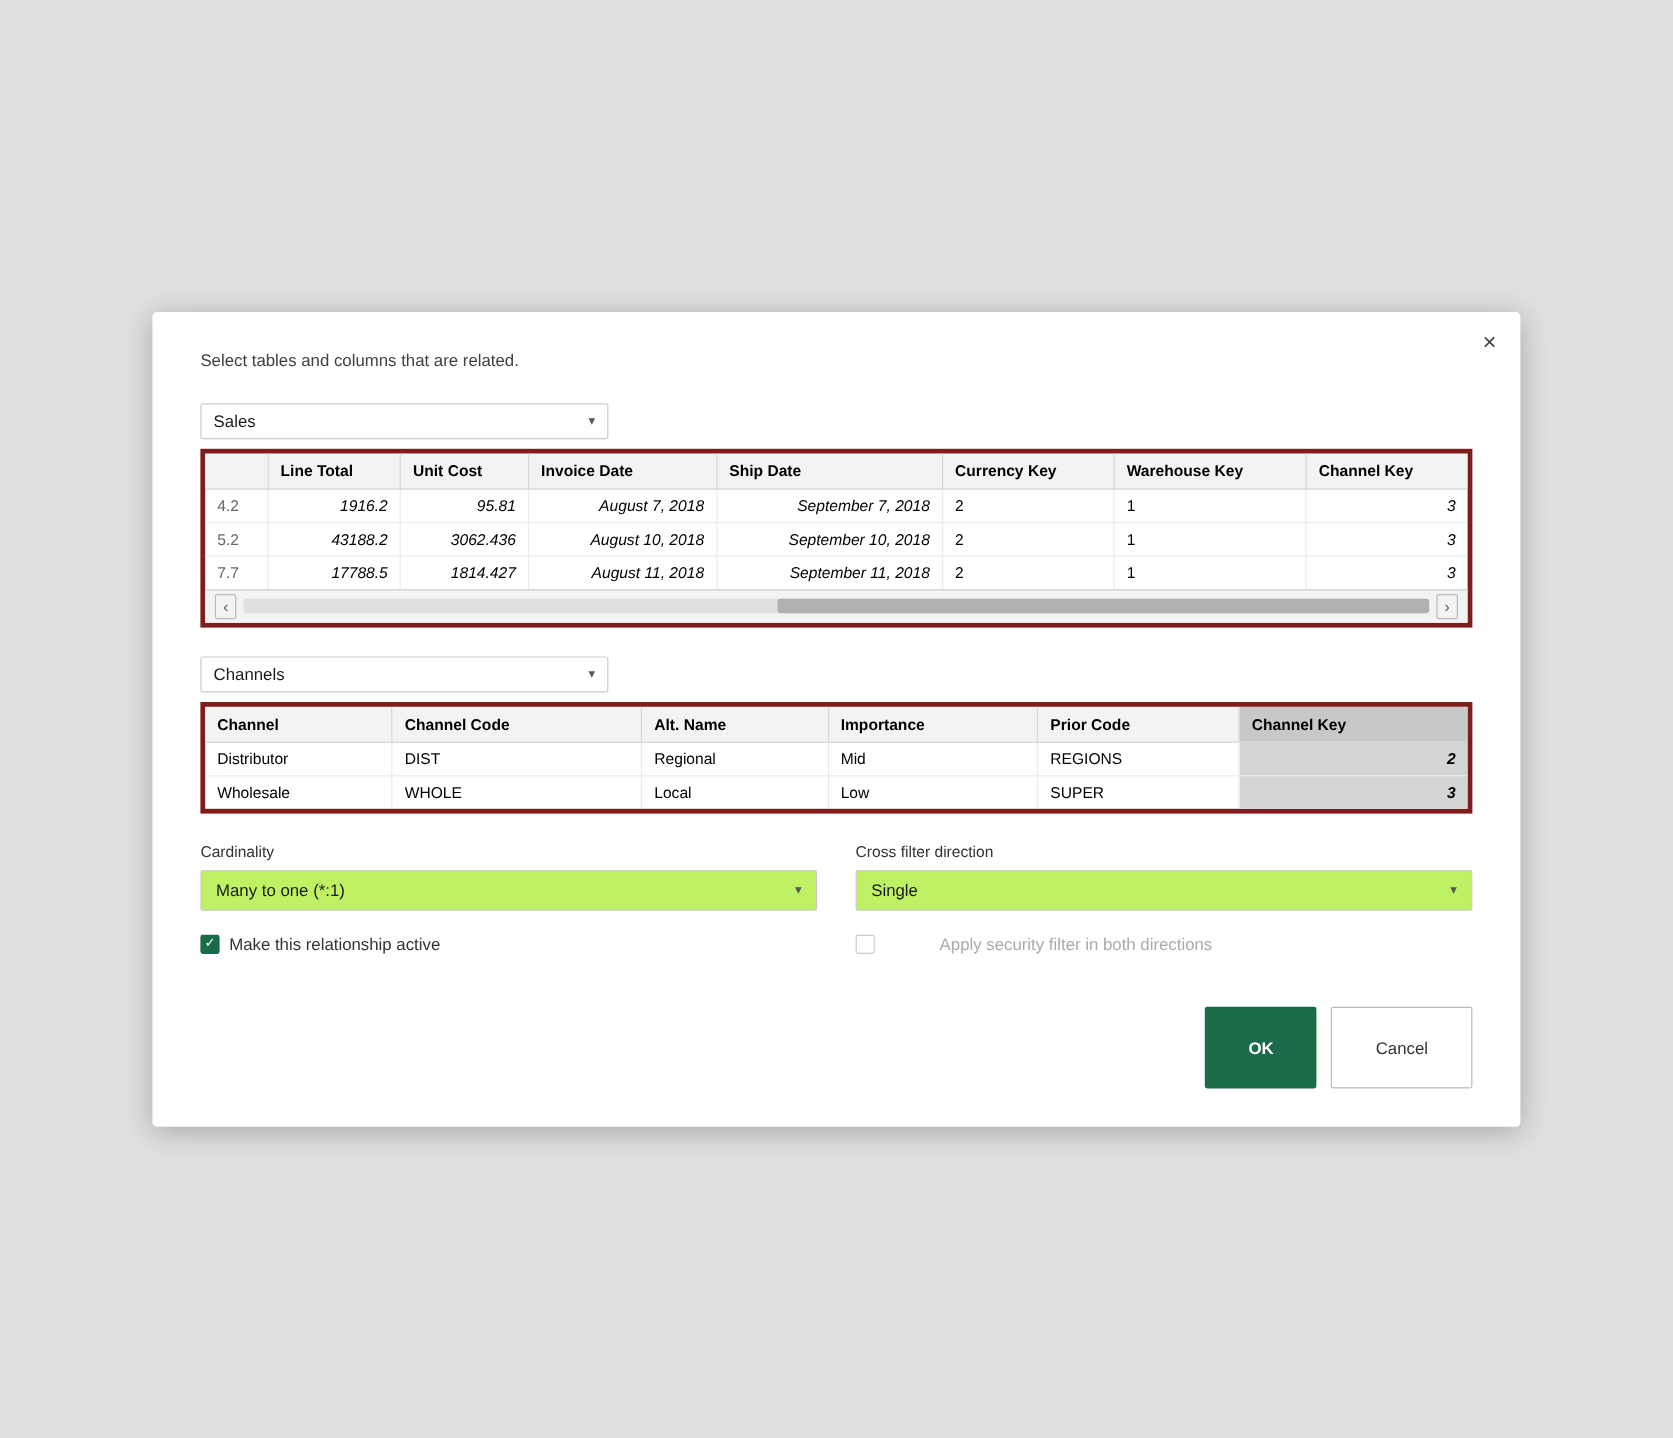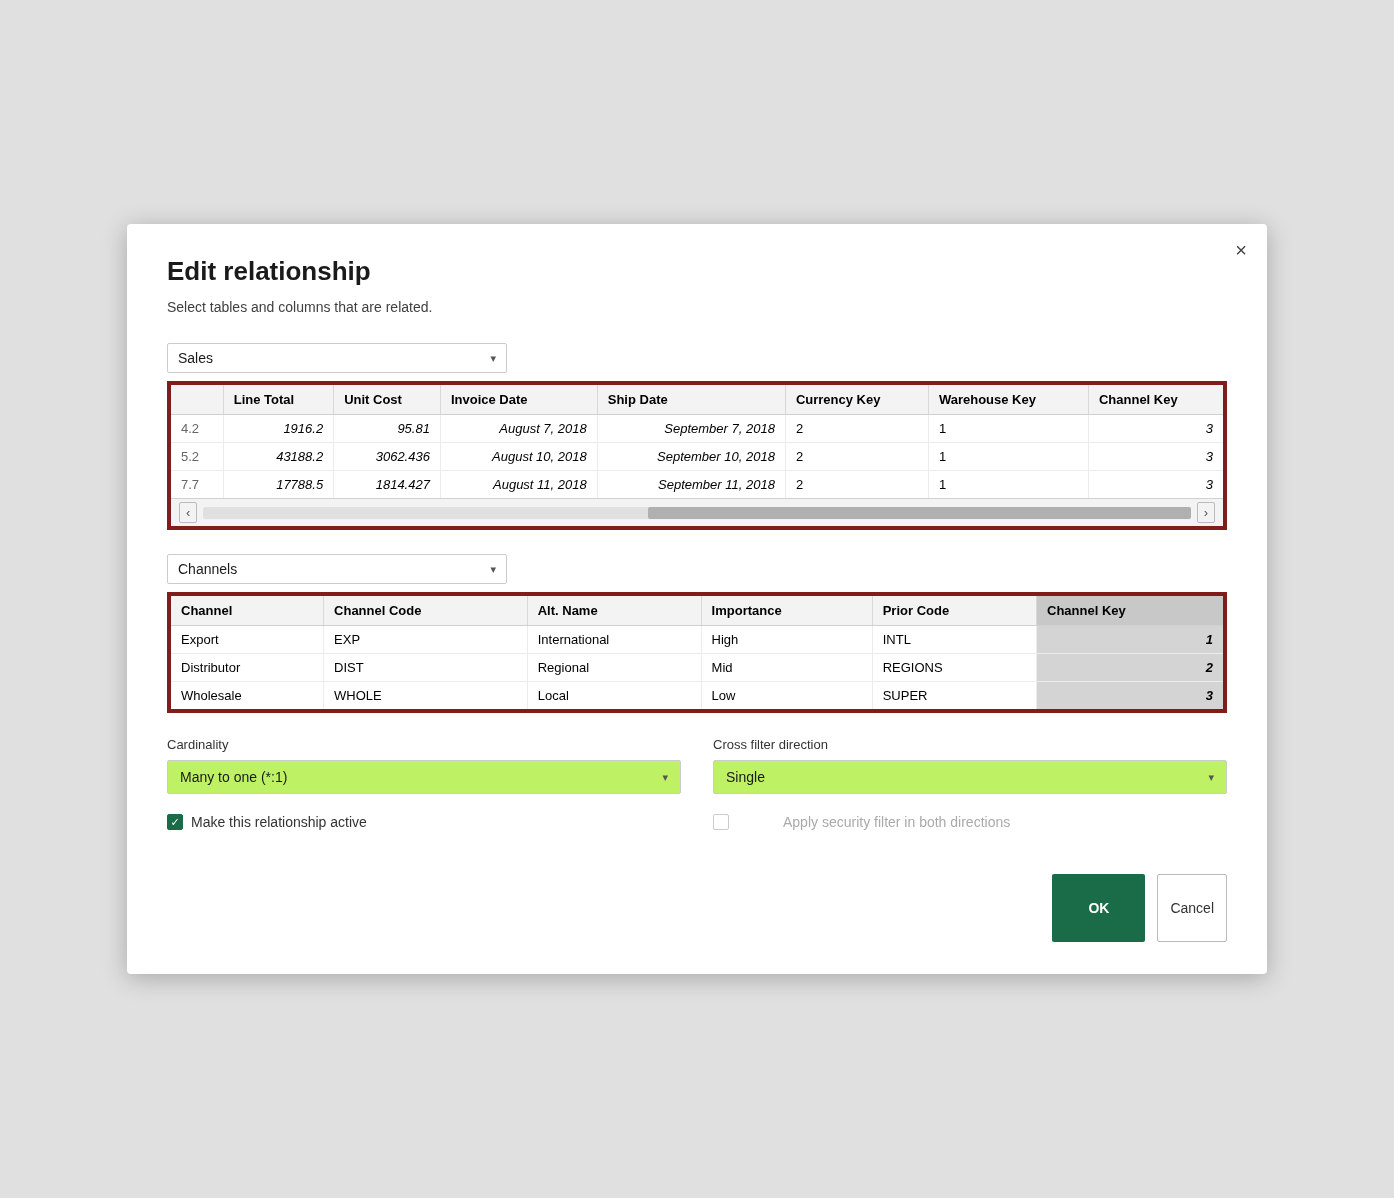--- a/index.html
+++ b/index.html
@@ -201,34 +201,33 @@
       padding: 26px 36px;
       font-size: 14px;
       font-weight: 600;
       border-radius: 2px;
       cursor: pointer;
     }
     .btn-cancel {
       background: #fff;
       color: #333;
       border: 1px solid #bbb;
-      padding: 10px 12px;
+      padding: 10px 36px;
       font-size: 14px;
       border-radius: 2px;
       cursor: pointer;
     }
     .row-number { color: #666; font-size: 13px; }
   </style>
 </head>
 <body>
 
 <div class="dialog">
   <button class="close-btn">×</button>
 
-  <div class="dialog-title">Edit relationship</div>
   <div class="dialog-subtitle">Select tables and columns that are related.</div>
 
   <div class="section">
     <div class="dropdown-select">
       <span>Sales</span>
       <span class="chevron">▾</span>
     </div>
     <div class="table-wrapper">
       <table class="data-table">
         <thead>
@@ -298,28 +297,20 @@
             <th>Channel</th>
             <th>Channel Code</th>
             <th>Alt. Name</th>
             <th>Importance</th>
             <th>Prior Code</th>
             <th class="col-highlight">Channel Key</th>
           </tr>
         </thead>
         <tbody id="table2-body">
             <tr>
-    <td>Export</td>
-    <td>EXP</td>
-    <td>International</td>
-    <td>High</td>
-    <td>INTL</td>
-    <td class="col-highlight">1</td>
-  </tr>
-            <tr>
     <td>Distributor</td>
     <td>DIST</td>
     <td>Regional</td>
     <td>Mid</td>
     <td>REGIONS</td>
     <td class="col-highlight">2</td>
   </tr>
             <tr>
     <td>Wholesale</td>
     <td>WHOLE</td>

